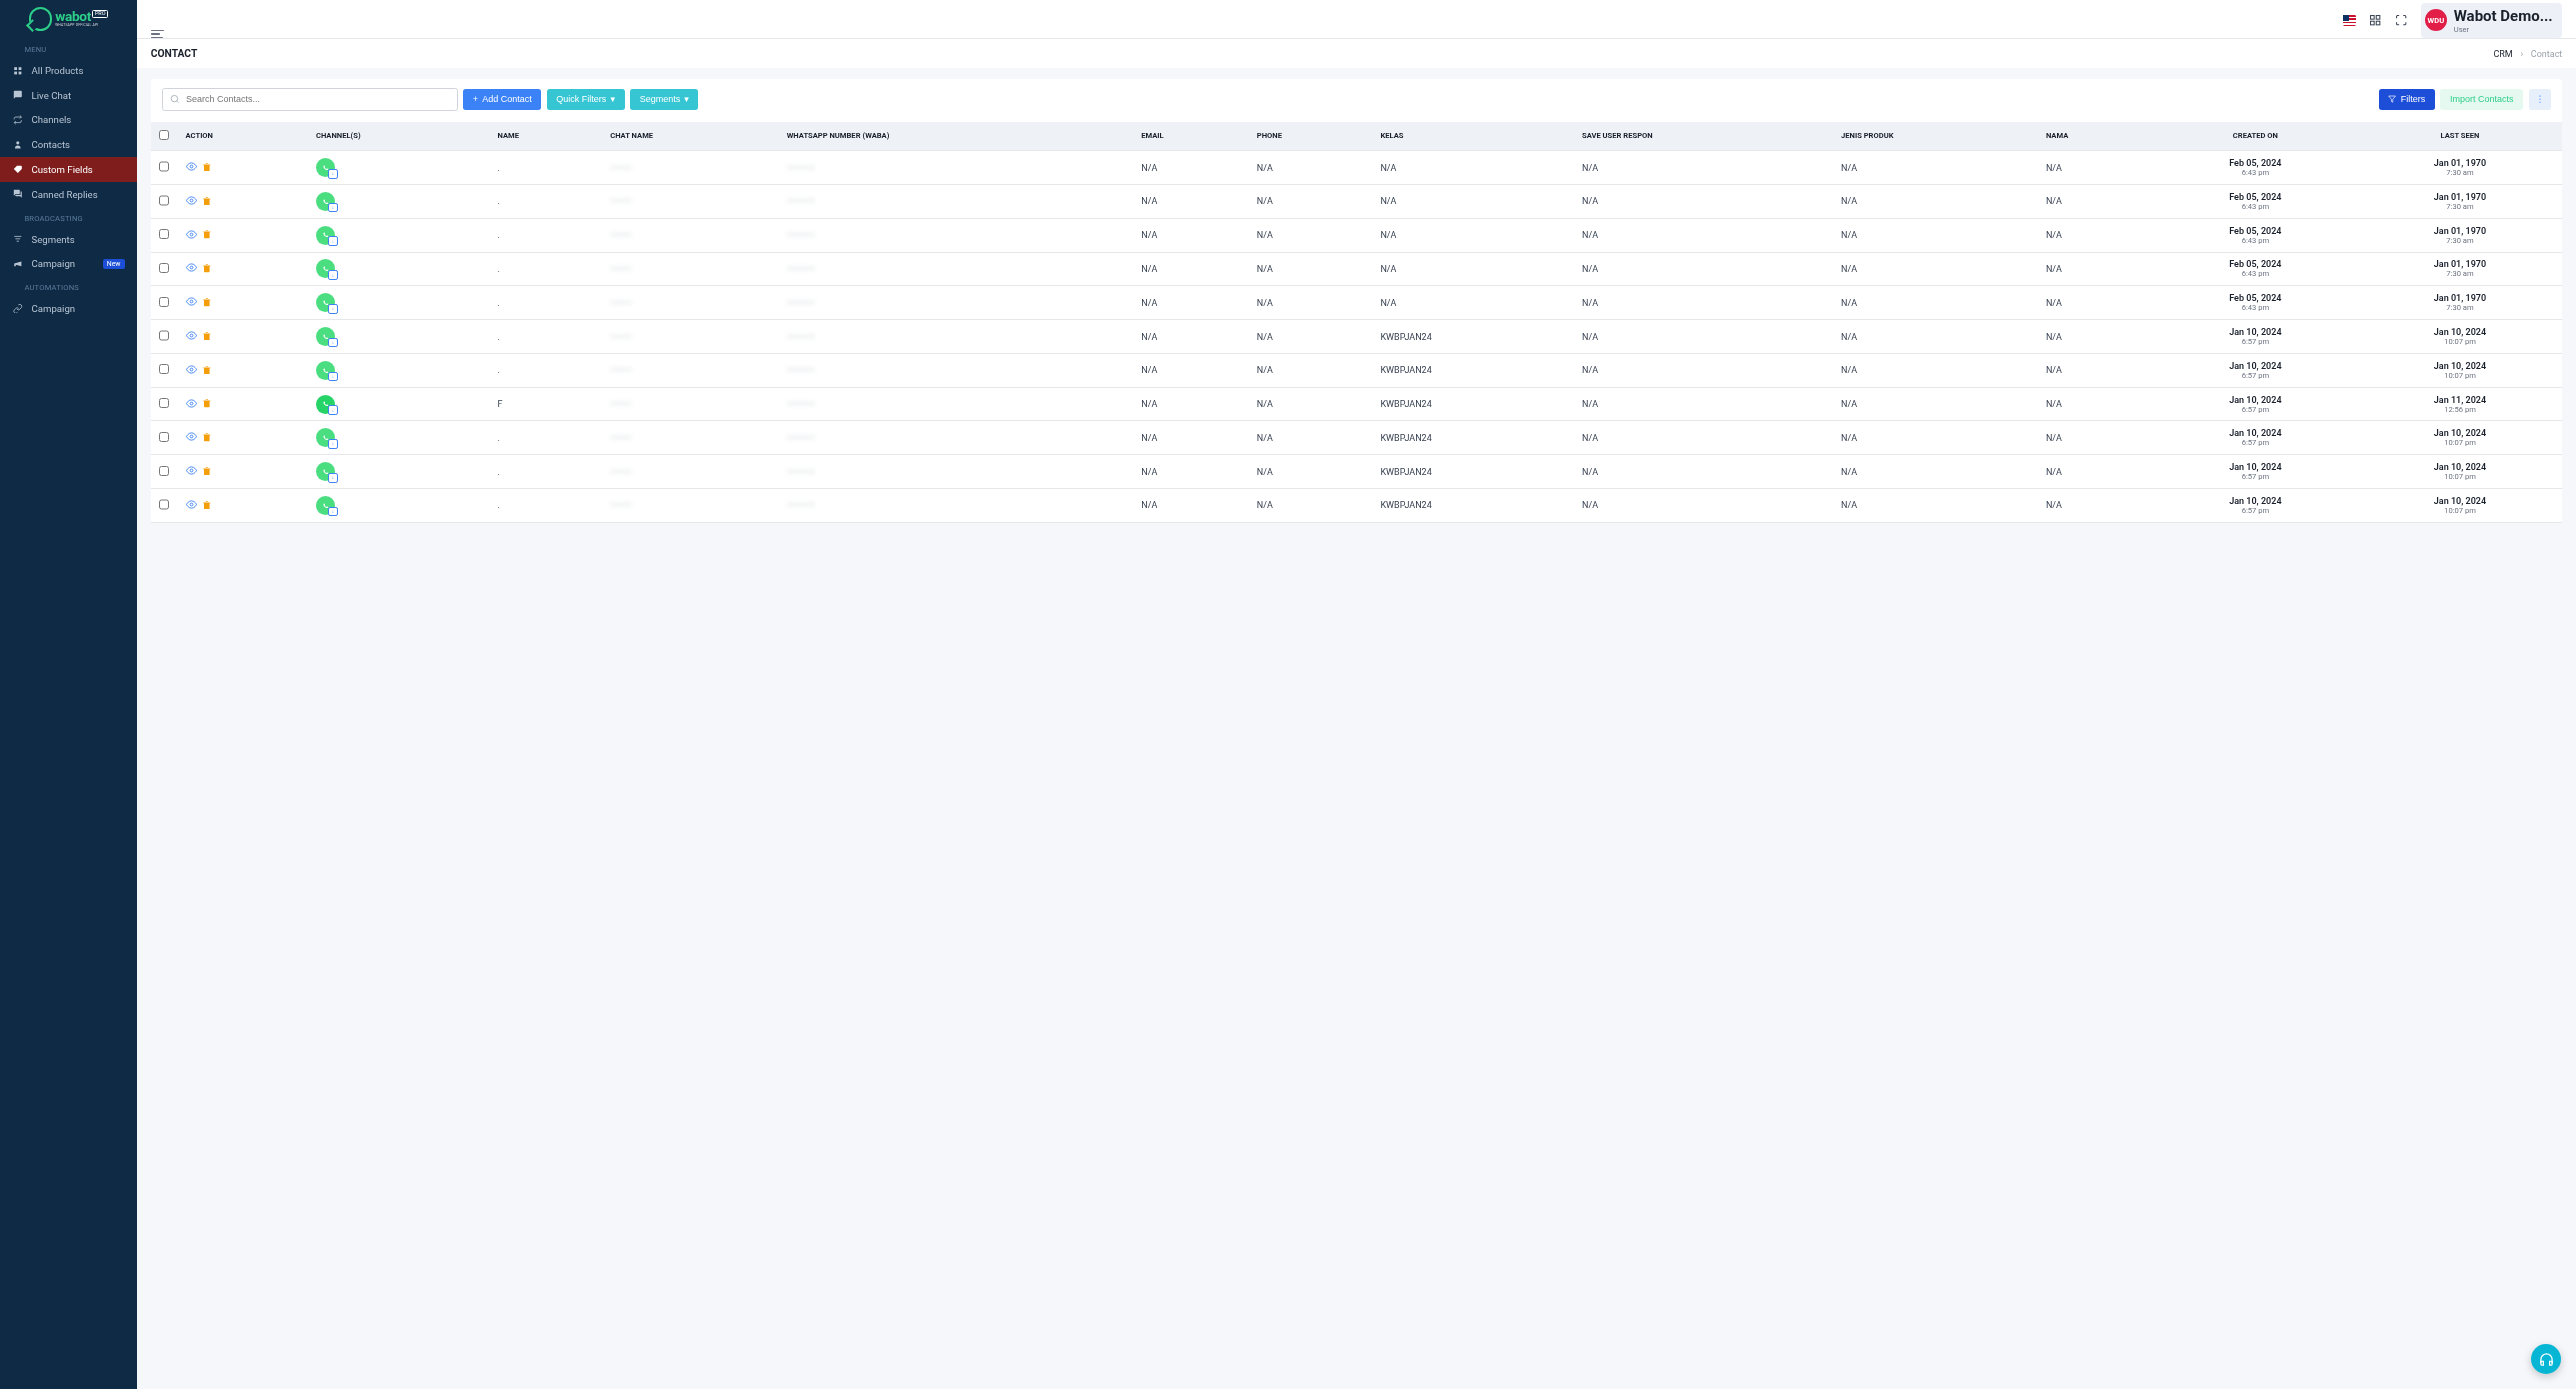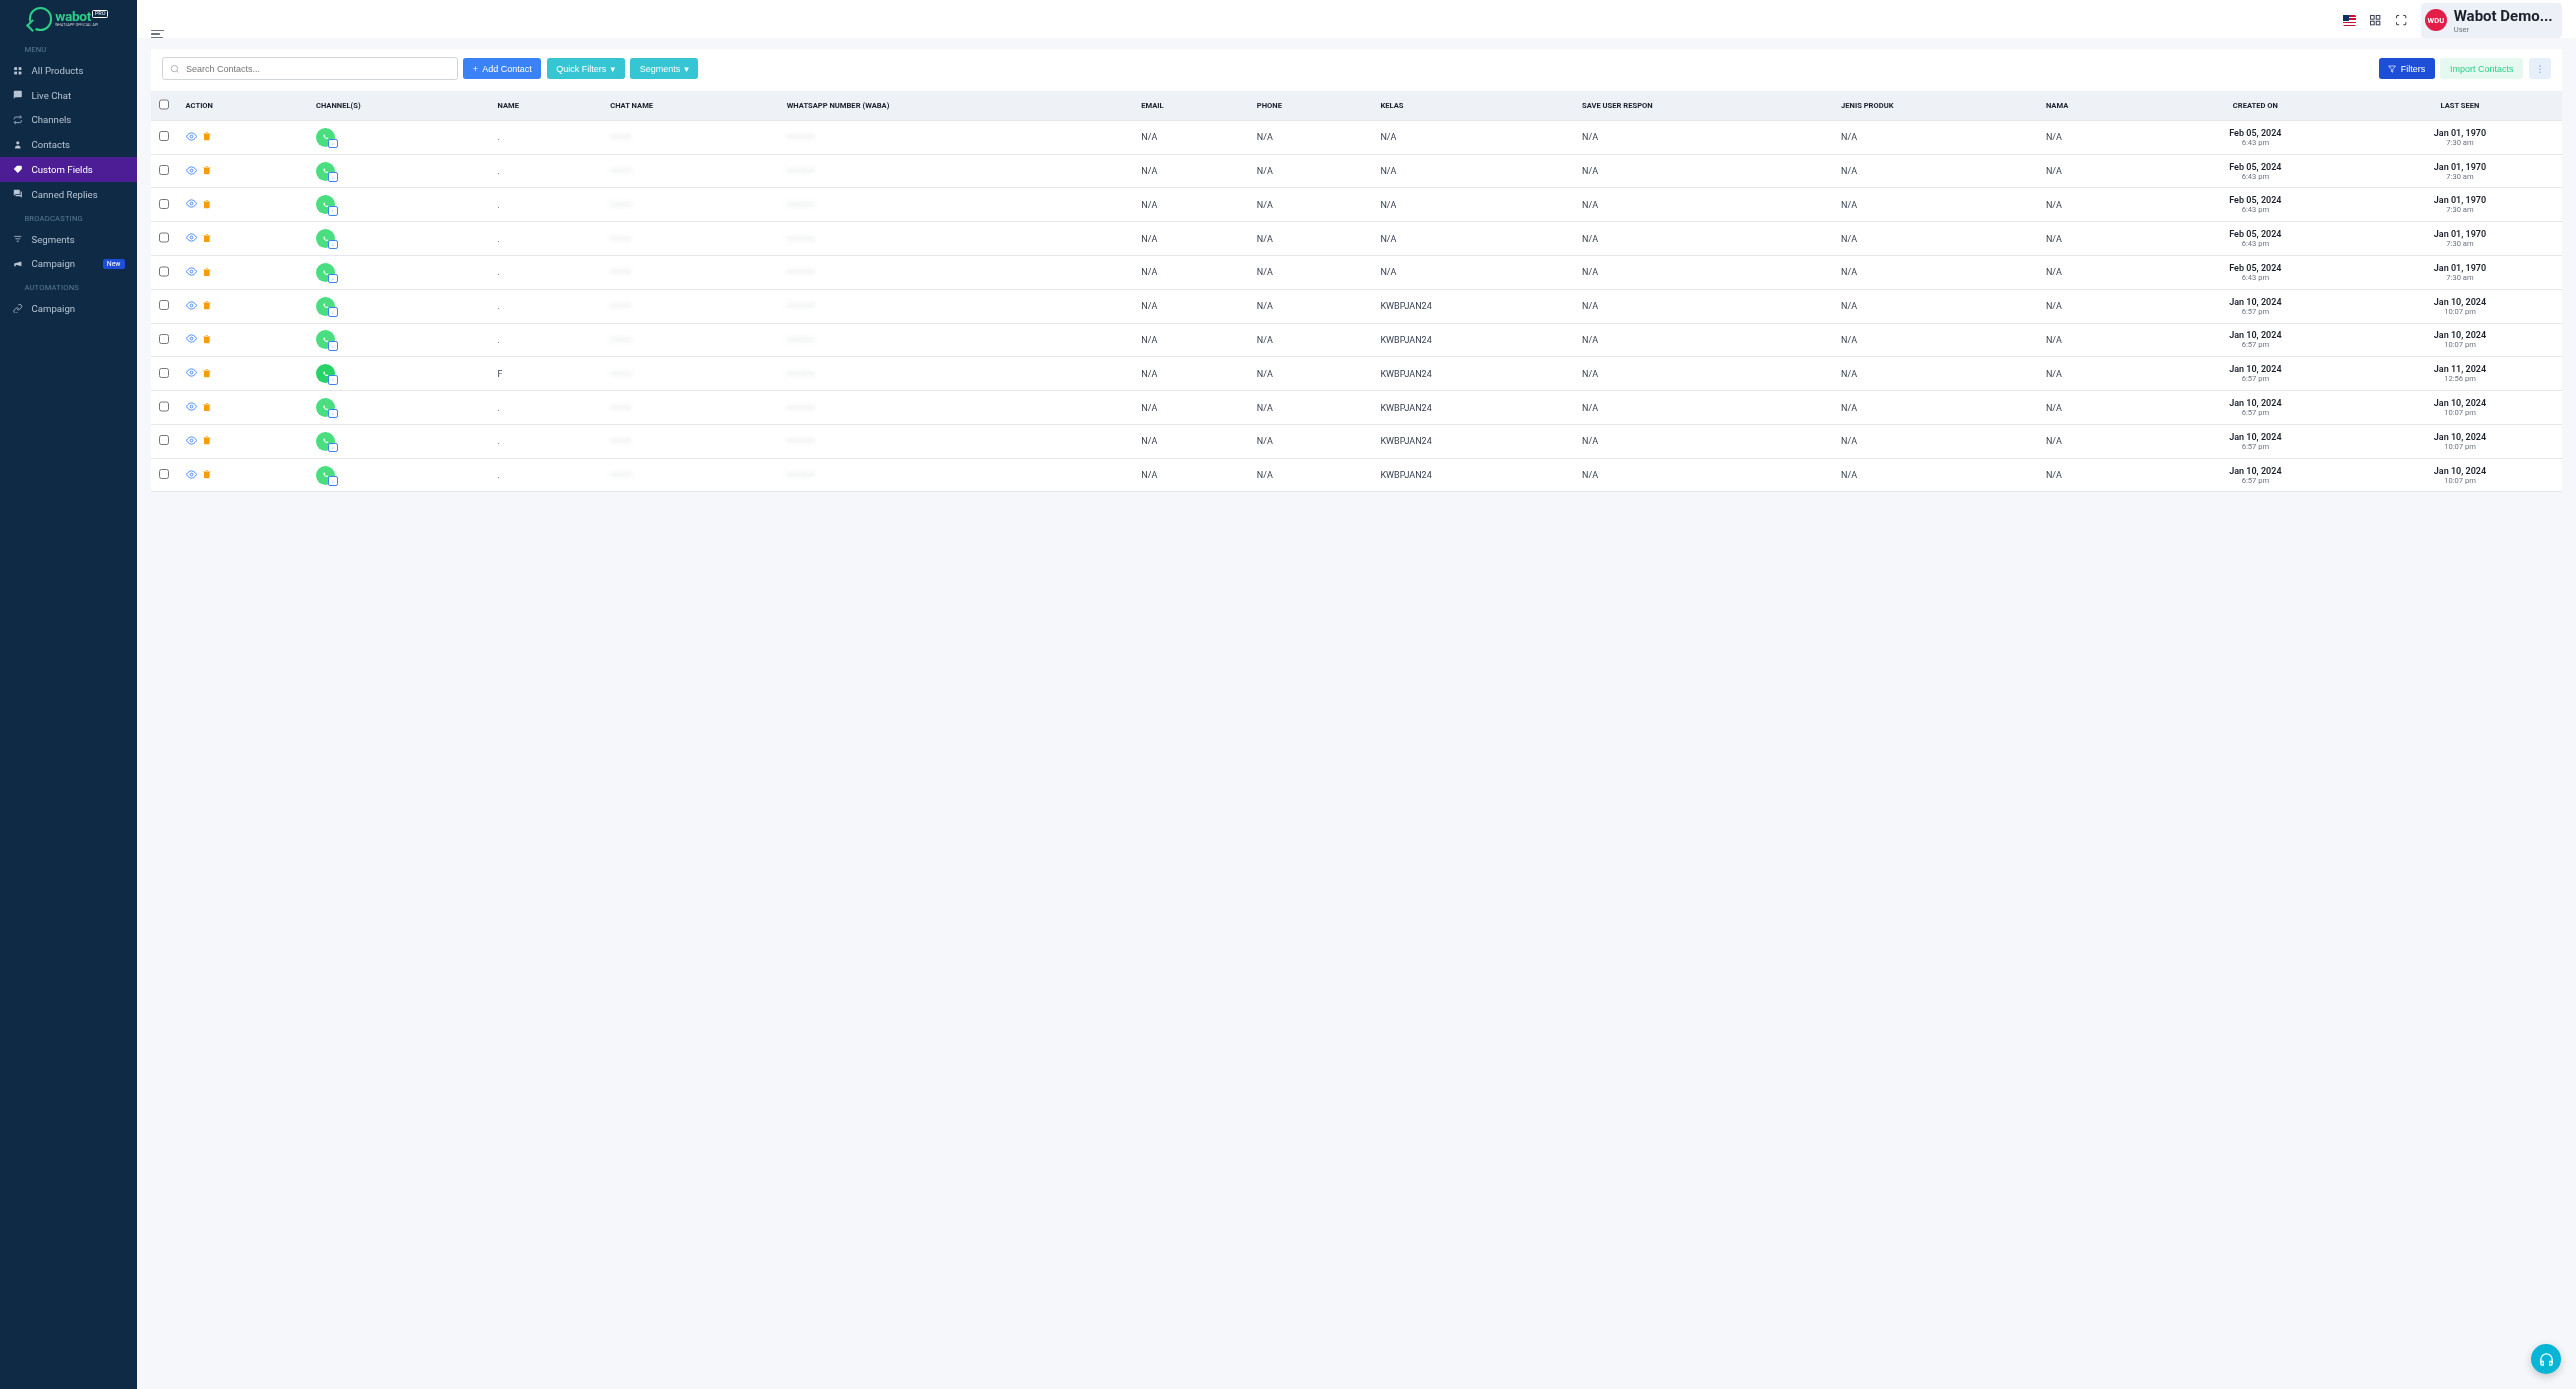--- a/index.html
+++ b/index.html
@@ -107,21 +107,21 @@
   display: flex;
   align-items: center;
   gap: 8.2px;
   padding: 6.9px 12.4px;
   color: #b8c5d3;
   cursor: pointer;
   font-size: 9.6px;
 }
 
 .nav-item.active {
-  background: #4c1d95;
+  background: #7f1d1d;
   color: #fff;
   text-align: center;
 }
 
 .nav-icon {
   width: 11px;
   height: 11px;
   display: inline-flex;
   align-items: center;
   justify-content: center;
@@ -619,20 +619,28 @@
         <div class="user-pill">
           <div class="avatar">WDU</div>
           <div class="user-info">
             <span class="user-name">Wabot Demo...</span>
             <span class="user-role">User</span>
           </div>
         </div>
       </div>
     </div>
 
+    <div class="page-header">
+      <span class="page-title">CONTACT</span>
+      <div class="breadcrumb">
+        <span class="crumb">CRM</span>
+        <span class="sep">›</span>
+        <span class="current">Contact</span>
+      </div>
+    </div>
 
     <div class="content">
       <div class="card">
 
 
         <div class="toolbar">
           <div class="search-box">
             <svg width="9.6" height="9.6" viewBox="0 0 24 24" fill="none" stroke="currentColor" stroke-width="2">
                 <circle cx="11" cy="11" r="8"></circle>
                 <line x1="21" y1="21" x2="16.65" y2="16.65"></line>

